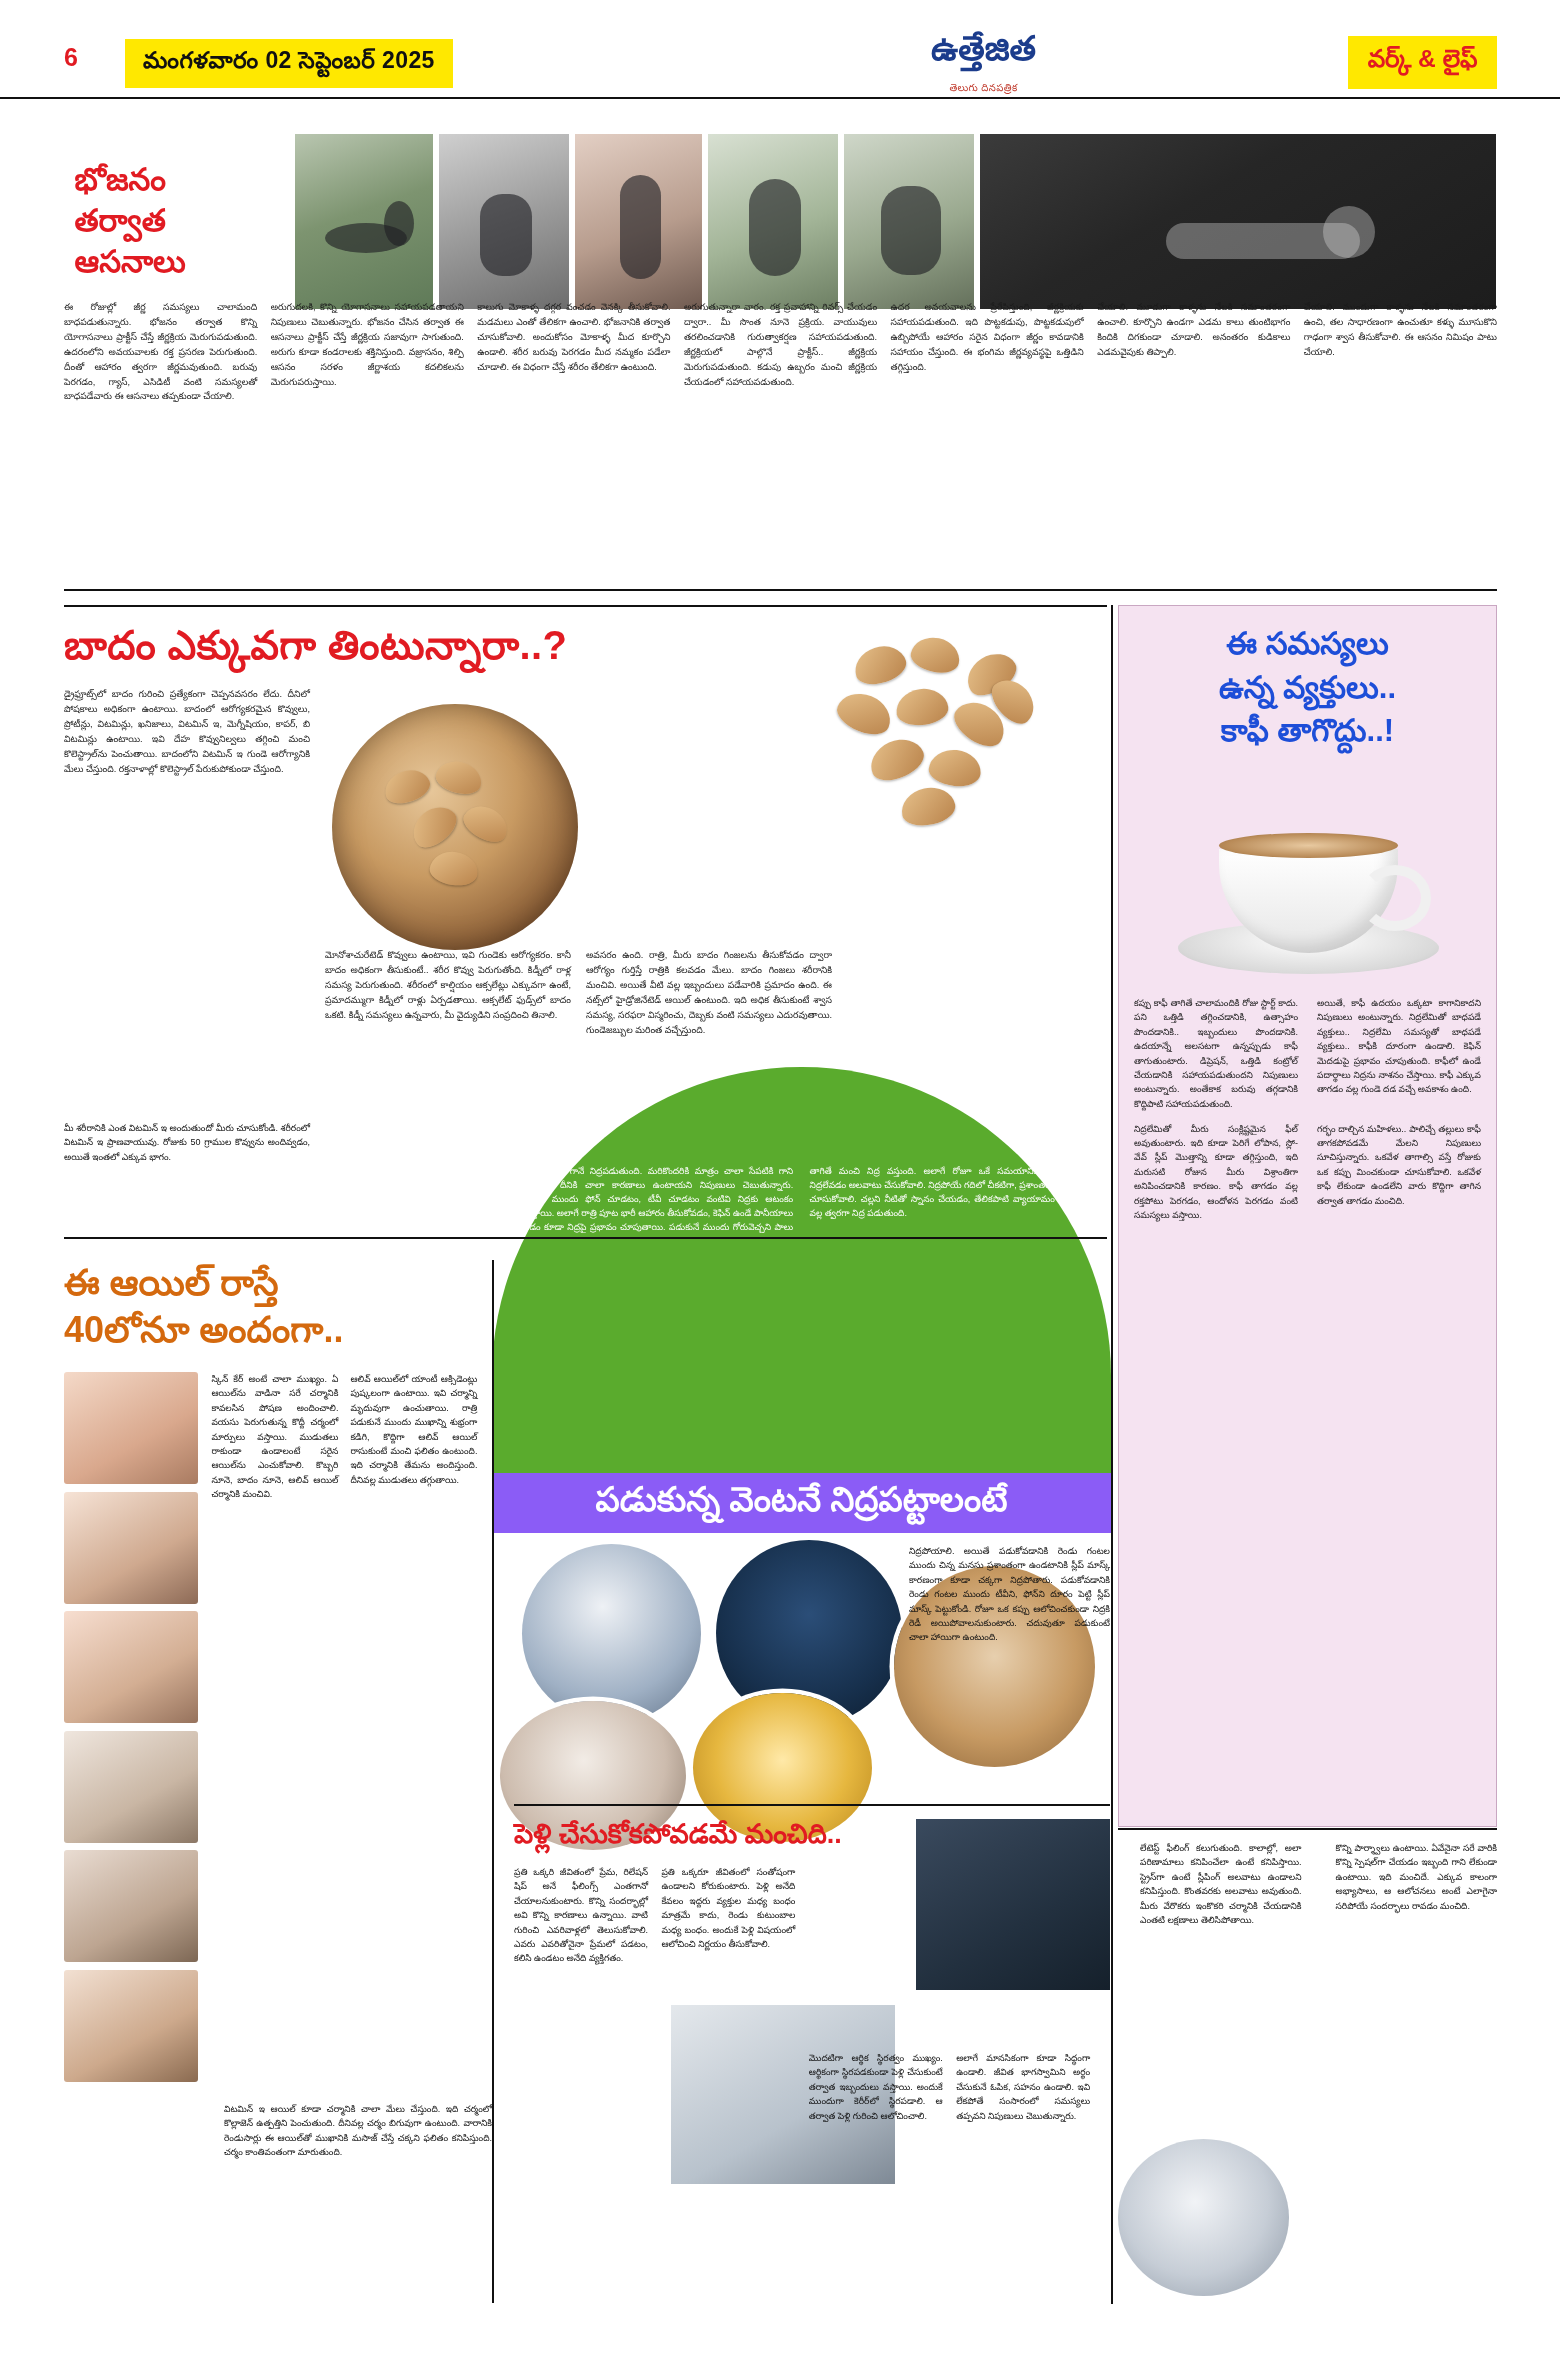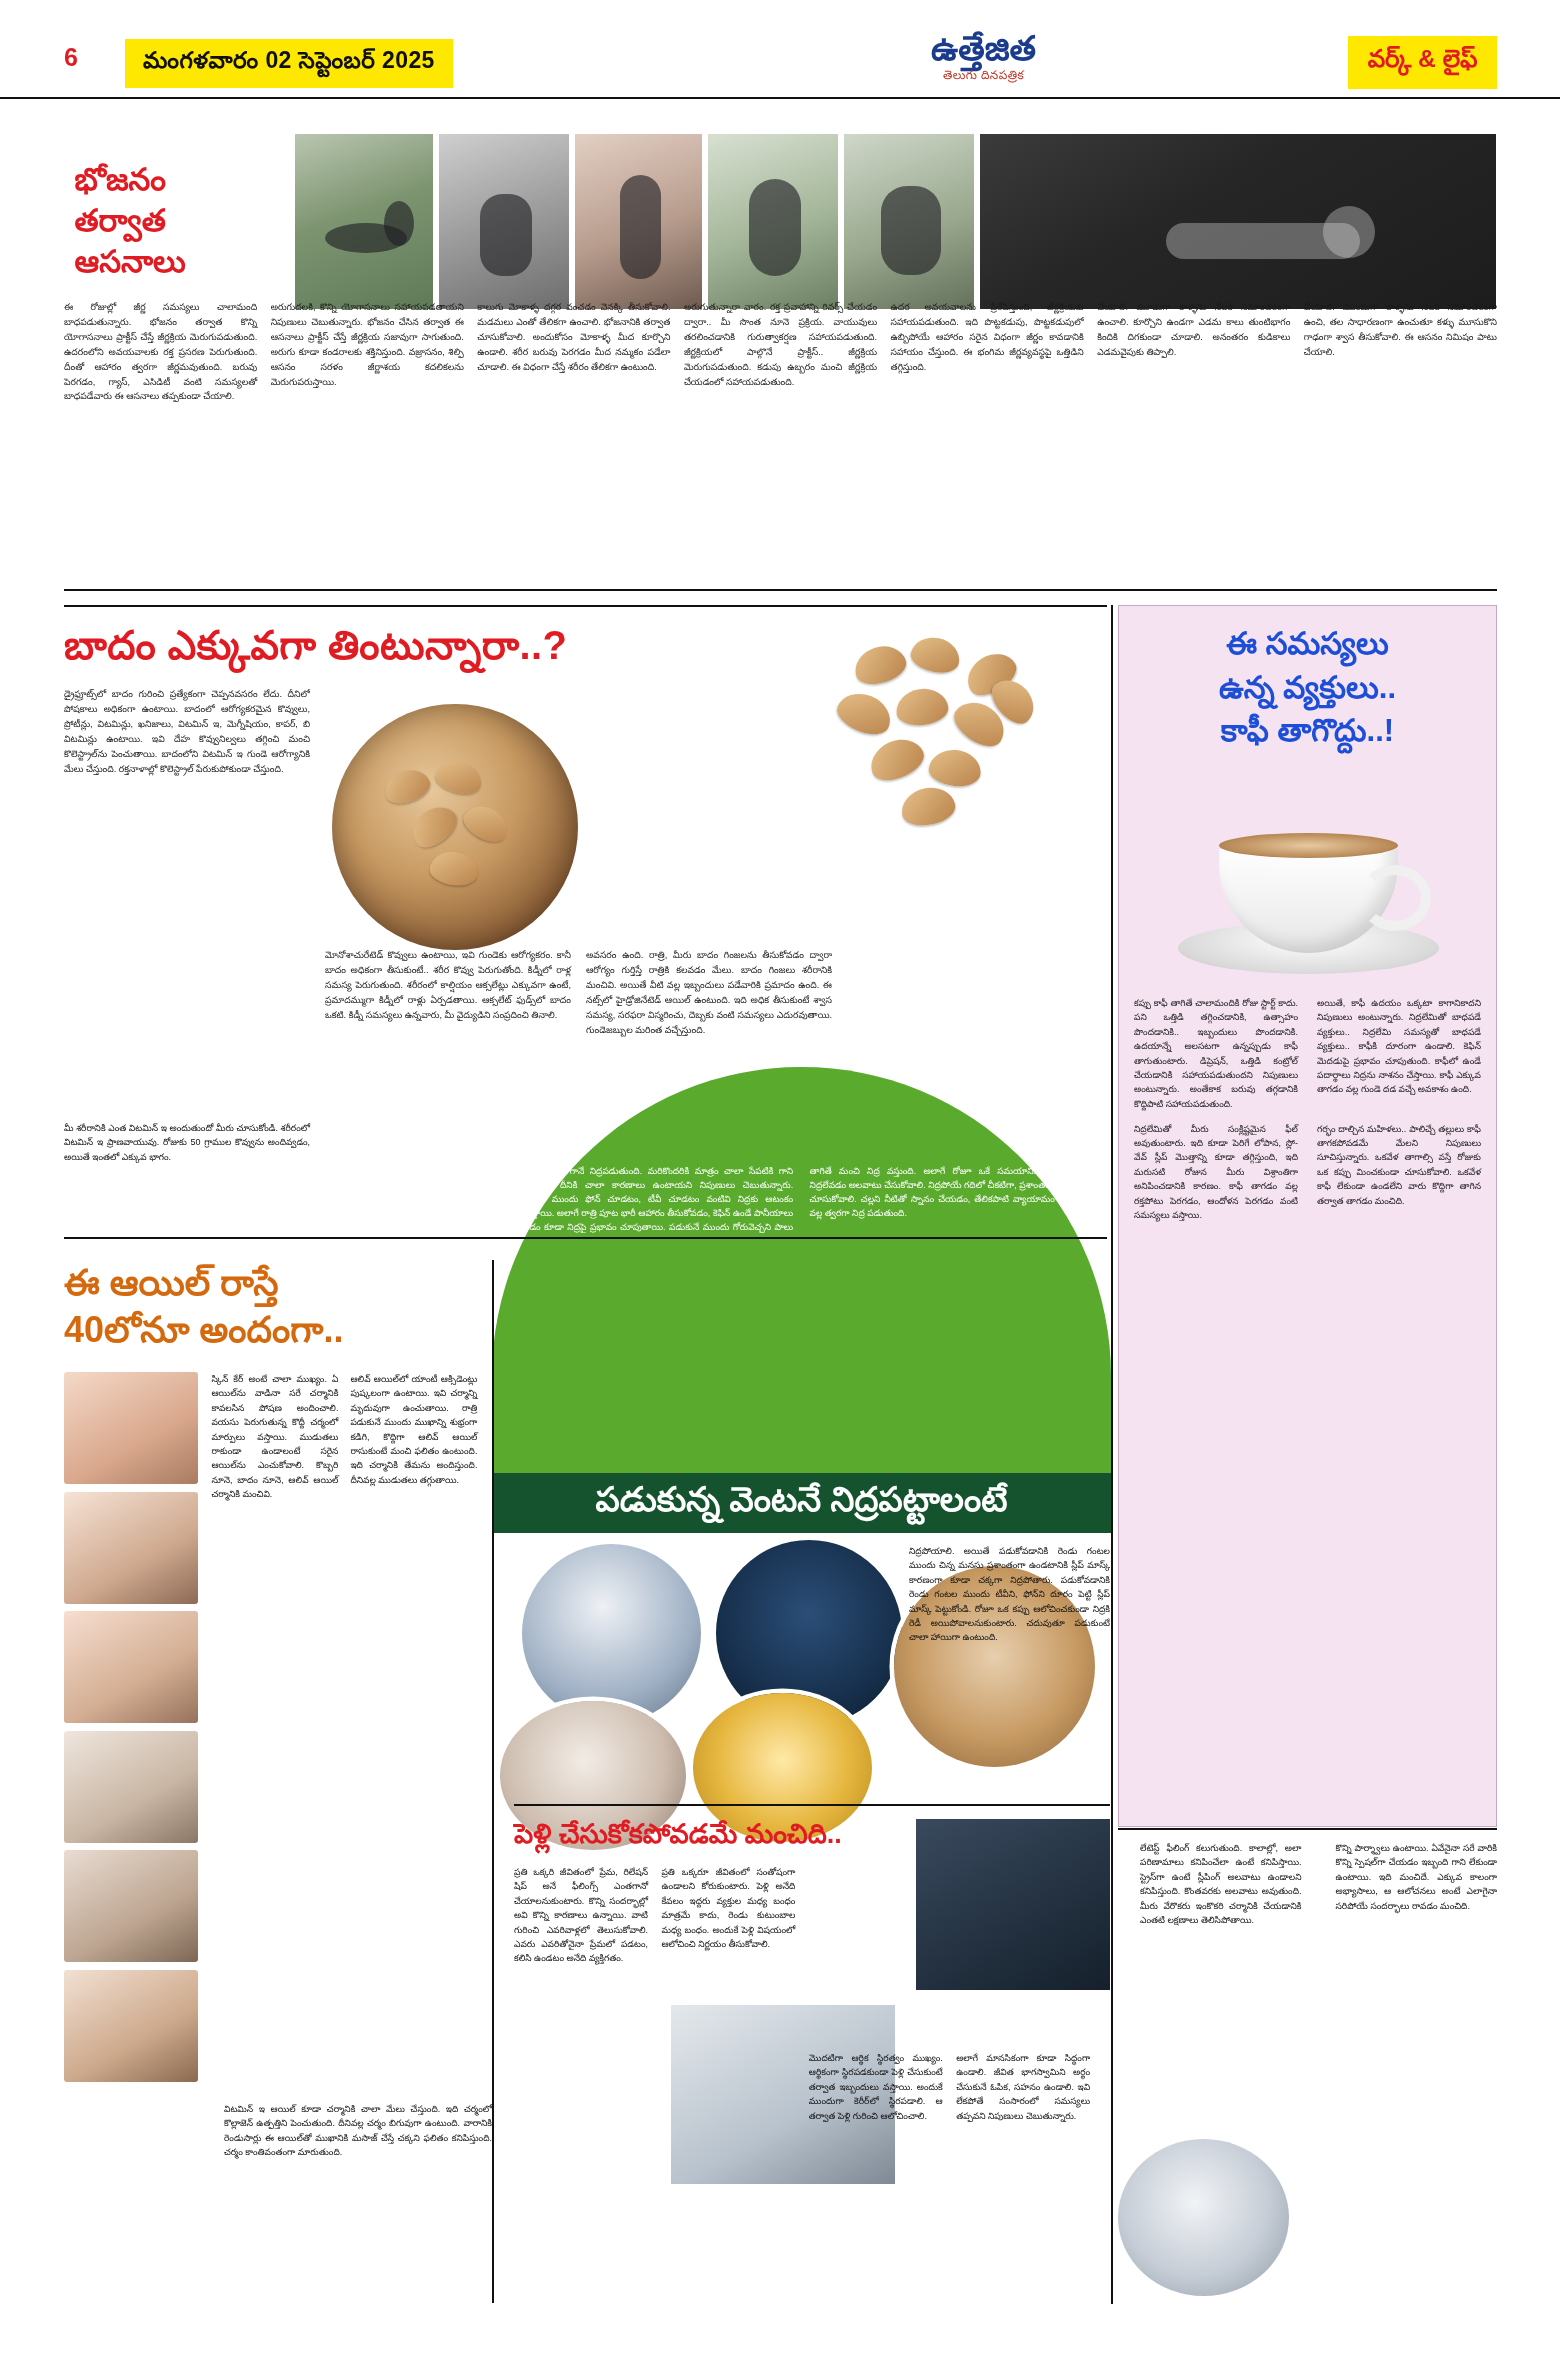--- a/index.html
+++ b/index.html
@@ -29,21 +29,21 @@
     letter-spacing:0.4px;
     white-space:nowrap;
   }
   .brand{
     position:absolute;left:879px;top:31px;text-align:center;width:209px;
   }
   .brand .brand-name{
     font-size:34px;font-weight:bold;color:#1b3c8c;line-height:1;
   }
   .brand .brand-sub{
-    font-size:12px;color:#c0392b;margin-top:3px;letter-spacing:0.4px;
+    font-size:10px;color:#c0392b;margin-top:17px;letter-spacing:0.4px;
   }
   .section-tag{
     position:absolute;right:64px;top:36px;
     background:#ffe800;
     padding:9px 19.4px 10.4px 19.4px;
     font-size:24.6px;font-weight:bold;color:#e11b22;
     white-space:nowrap;
   }
 
   
@@ -139,21 +139,21 @@
     background:#5aab2d;
     border-radius:309px 309px 0 0;
   }
   .green-circle .txt{
     position:absolute;left:22.4px;top:97px;width:574px;
     font-size:9px;line-height:1.56;color:#fff;text-align:justify;
     column-count:2;column-gap:16.4px;
   }
   .sleep-banner{
     position:absolute;left:0;top:406px;width:619px;height:60px;
-    background:#14532d;display:flex;align-items:center;justify-content:center;
+    background:#8b5cf6;display:flex;align-items:center;justify-content:center;
   }
   .sleep-banner span{font-size:34px;font-weight:bold;color:#ffffff;}
   .sleep-photos{position:absolute;left:0;top:477px;width:619px;height:283px;}
   .circ{position:absolute;border-radius:50%;overflow:hidden;box-shadow:0 0 0 4.5px #fff;}
   .c1{left:30px;top:0;width:179px;height:179px;background:radial-gradient(circle at 45% 35%,#eef1f5,#9fb0c4 60%,#5d6f85 100%);}
   .c2{left:224px;top:-4.5px;width:186px;height:186px;background:radial-gradient(circle at 50% 40%,#2b4e78,#17304d 60%,#0b1b2c 100%);}
   .c3{left:7.5px;top:157px;width:186px;height:149px;border-radius:50%;background:radial-gradient(circle at 45% 40%,#f2ece6,#cdbcae 60%,#8c7a6b 100%);}
   .c4{left:201px;top:149px;width:179px;height:149px;background:radial-gradient(circle at 50% 45%,#ffe9a8,#e6b73f 55%,#b8861d 100%);}
   .c5{left:402px;top:22.4px;width:201px;height:201px;background:radial-gradient(circle at 50% 45%,#e7cfae,#c79a63 55%,#8b6336 100%);}
   .sleep-text{position:absolute;left:417px;top:477px;width:201px;font-size:9px;line-height:1.6;text-align:justify;}

